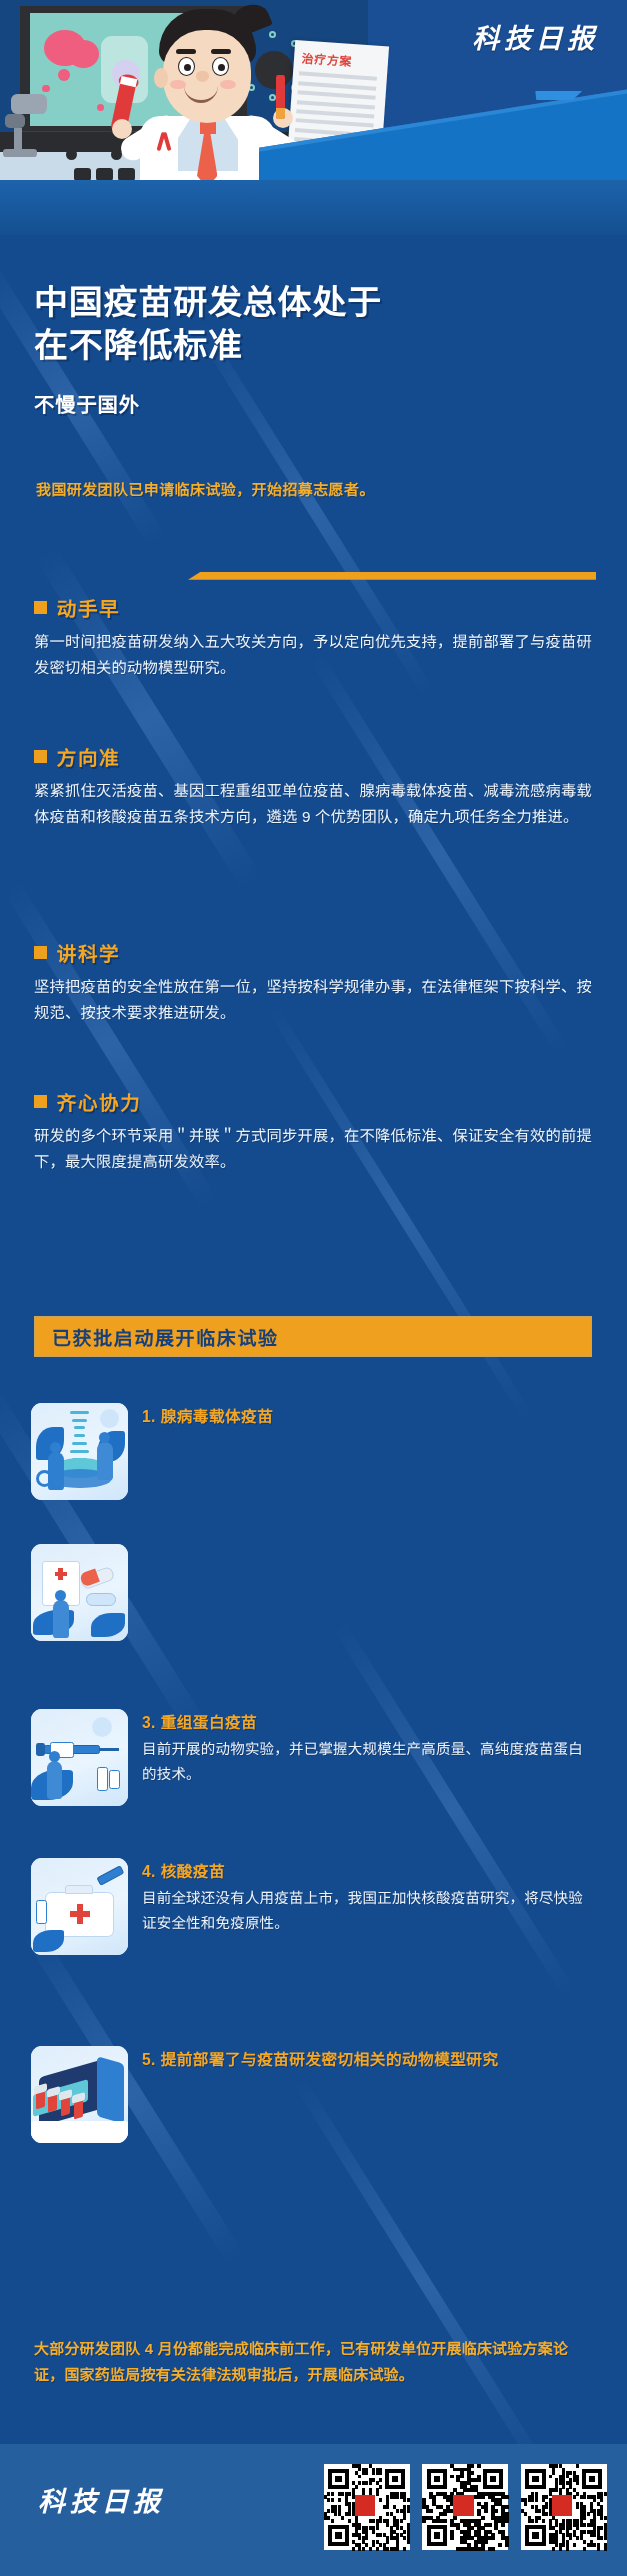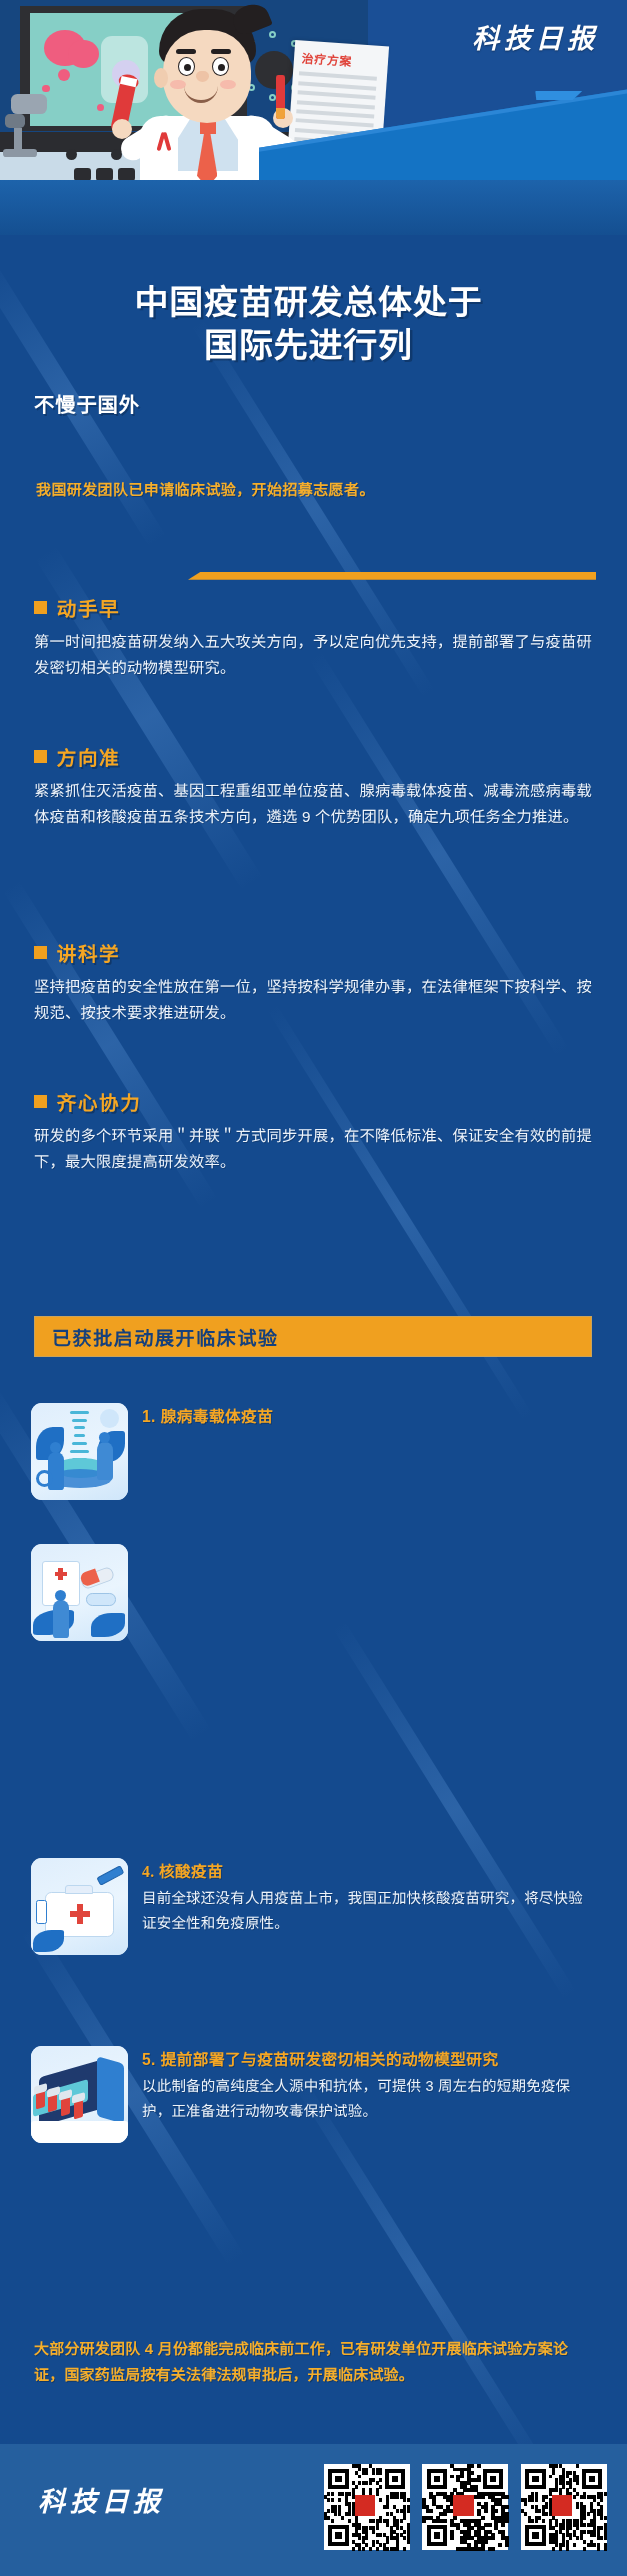--- a/index.html
+++ b/index.html
@@ -95,21 +95,20 @@
   .swoosh {
     position:absolute; right:47px; top:91px; width:47px; height:9.4px; background:#2f8fe0;
     clip-path:polygon(0 0,100% 0,88% 100%,12% 100%); transform:skewX(-26deg);
   }
 
   
   .headline {
     position:absolute; left:34px; top:281px; width:549px;
     color:#ffffff; font-size:34px; line-height:1.26; font-weight:700; letter-spacing:0.8px;
     text-shadow:2.4px 2.4px 0 rgba(0,0,0,.22);
-    text-align:center;
   }
   .subhead {
     position:absolute; left:34px; top:388px; color:#ffffff; font-size:20.4px; font-weight:700;
     letter-spacing:0.8px; text-shadow:1.6px 1.6px 0 rgba(0,0,0,.22);
   }
   .lead {
     position:absolute; left:36px; top:478px; width:557px;
     color:#f5ae2b; font-size:15px; font-weight:700; letter-spacing:0.4px;
     text-shadow:0.8px 0.8px 0 rgba(0,0,0,.25);
   }
@@ -290,21 +289,21 @@
 
     <div class="laptop"></div>
     <div class="deskface"></div>
   </div>
 
   <div class="masthead">科技日报</div>
   <div class="swoosh"></div>
 
   <div class="headline">
     <div>中国疫苗研发总体处于</div>
-    <div>国际先进行列</div>
+    <div>在不降低标准</div>
   </div>
   <div class="subhead">不慢于国外</div>
   <div class="lead">我国研发团队已申请临床试验，开始招募志愿者。</div>
   <div class="divider"></div>
 
   <div class="sec-head" style="top:593px;">
     <span class="sq"></span><span>动手早</span>
   </div>
   <div class="sec-body" style="top:629px;">第一时间把疫苗研发纳入五大攻关方向，予以定向优先支持，提前部署了与疫苗研发密切相关的动物模型研究。</div>
 
@@ -362,22 +361,43 @@
       <div class="cross" style="left:27.4px;top:24px;width:4.7px;height:11.8px;"></div>
       <div class="pill" style="left:50px;top:27px;width:33px;height:14px;background:#e8eef5;border:1.6px solid #b9cfe4;transform:rotate(-20deg);"></div>
       <div class="pill" style="left:50px;top:27px;width:16.5px;height:14px;background:#ec614a;transform:rotate(-20deg);border-radius:6.3px 0 0 6.3px;"></div>
       <div class="pill" style="left:55px;top:49px;width:30px;height:12.5px;background:#cfe6fa;border:1.6px solid #9dc4e6;"></div>
       <div class="wave" style="left:1.6px;top:66px;width:41px;height:25px;"></div>
       <div class="wave" style="left:60px;top:69px;width:34px;height:23.5px;"></div>
       <div class="pers" style="left:22px;top:56px;background:#3f8ad4;"></div>
     </div>
   </div>
 
-
-  <div class="vitem" style="top:1858px;font-family:Liberation Serif, serif;">
+  <div class="vitem" style="top:1709px;">
+    <div class="vthumb">
+      <div class="tb-bg1"></div>
+      <div class="syr" style="left:12.5px;top:36px;width:56px;background:#2f7fd0;border-color:#1f63ab;"></div>
+      <div class="syr" style="left:19px;top:33px;width:23.5px;height:15.7px;background:#fff;"></div>
+      <div style="position:absolute;left:69px;top:39px;width:19px;height:3.1px;background:#1f63ab;"></div>
+      <div style="position:absolute;left:4.7px;top:34px;width:9.4px;height:12.5px;background:#1f63ab;border-radius:2.4px;"></div>
+      <div class="vial" style="left:66px;top:58px;"></div>
+      <div class="vial" style="left:78px;top:61px;height:19px;"></div>
+      <div class="wave" style="left:0px;top:61px;width:42px;height:30px;"></div>
+      <div class="pers" style="left:15.7px;top:52px;background:#3f8ad4;"></div>
+      <div style="position:absolute;left:61px;top:7.8px;width:20.4px;height:20.4px;background:#cfe6fa;border-radius:50%;"></div>
+    </div>
+    <div class="vtext">
+      <div class="vtitle">
+        <span>3.</span>
+        <span>重组蛋白疫苗</span>
+      </div>
+      <div class="vdesc">目前开展的动物实验，并已掌握大规模生产高质量、高纯度疫苗蛋白的技术。</div>
+    </div>
+  </div>
+
+  <div class="vitem" style="top:1858px;">
     <div class="vthumb">
       <div class="tb-bg1"></div>
       <div class="box" style="left:14px;top:34px;width:69px;height:45px;background:#ffffff;border:1.6px solid #bcd7ef;border-radius:6.3px;"></div>
       <div class="box" style="left:34px;top:27px;width:28px;height:9.4px;background:#e4eefa;border:1.6px solid #bcd7ef;border-radius:3.1px 3.1px 0 0;"></div>
       <div class="cross" style="left:39px;top:53px;width:20.4px;height:6.3px;"></div>
       <div class="cross" style="left:46px;top:46px;width:6.3px;height:20.4px;"></div>
       <div class="vial" style="left:4.7px;top:42px;"></div>
       <div class="syr" style="left:66px;top:12.5px;width:27px;background:#2f7fd0;border-color:#1f63ab;transform:rotate(-28deg);"></div>
       <div class="wave" style="left:1.6px;top:72px;width:31px;height:22px;"></div>
     </div>
@@ -406,21 +426,20 @@
         <span style="position:absolute;left:23.5px;top:6.3px;width:12.5px;height:7.8px;background:#dfe7ee;border-radius:2.4px;transform:skewY(-16deg);"></span>
         <span style="position:absolute;left:36px;top:9.4px;width:12.5px;height:7.8px;background:#dfe7ee;border-radius:2.4px;transform:skewY(-16deg);"></span>
       </div>
       <div class="box" style="left:0px;top:75px;width:97px;height:22px;background:#ffffff;"></div>
     </div>
     <div class="vtext">
       <div class="vtitle">
         <span>5.</span>
         <span>提前部署了与疫苗研发密切相关的动物模型研究</span>
       </div>
-      <div class="vdesc">以此制备的高纯度全人源中和抗体，可提供 3 周左右的短期免疫保护，正准备进行动物攻毒保护试验。</div>
     </div>
   </div>
 
   <div class="closing">大部分研发团队 4 月份都能完成临床前工作，已有研发单位开展临床试验方案论证，国家药监局按有关法律法规审批后，开展临床试验。</div>
 
   <div class="footer">
     <div class="footer-logo">科技日报</div>
     <div class="qr-row">
       <div class="qr">
           <span style="position: absolute; background: rgb(0, 0, 0); left: 28px; top: 0px; width: 3.4px; height: 3.4px;"></span>

